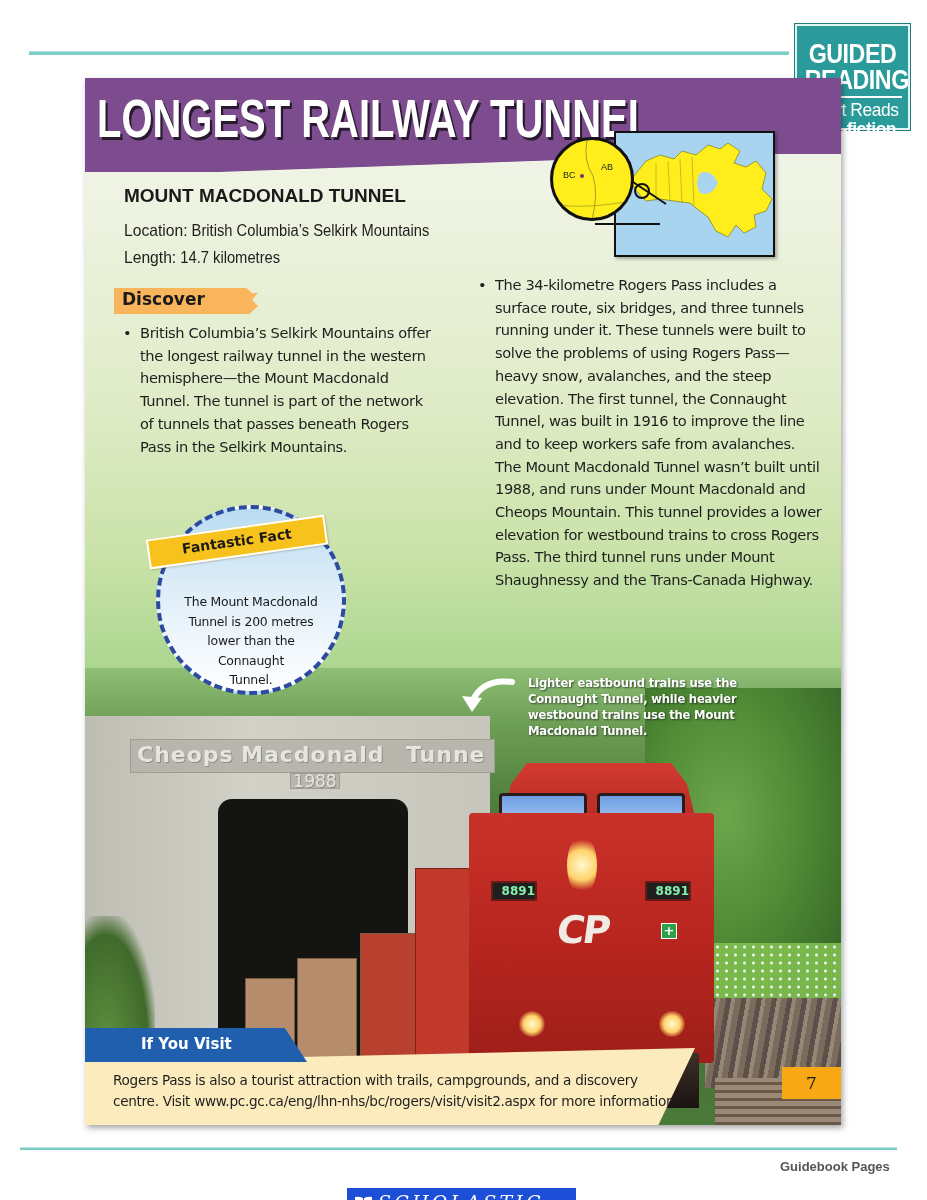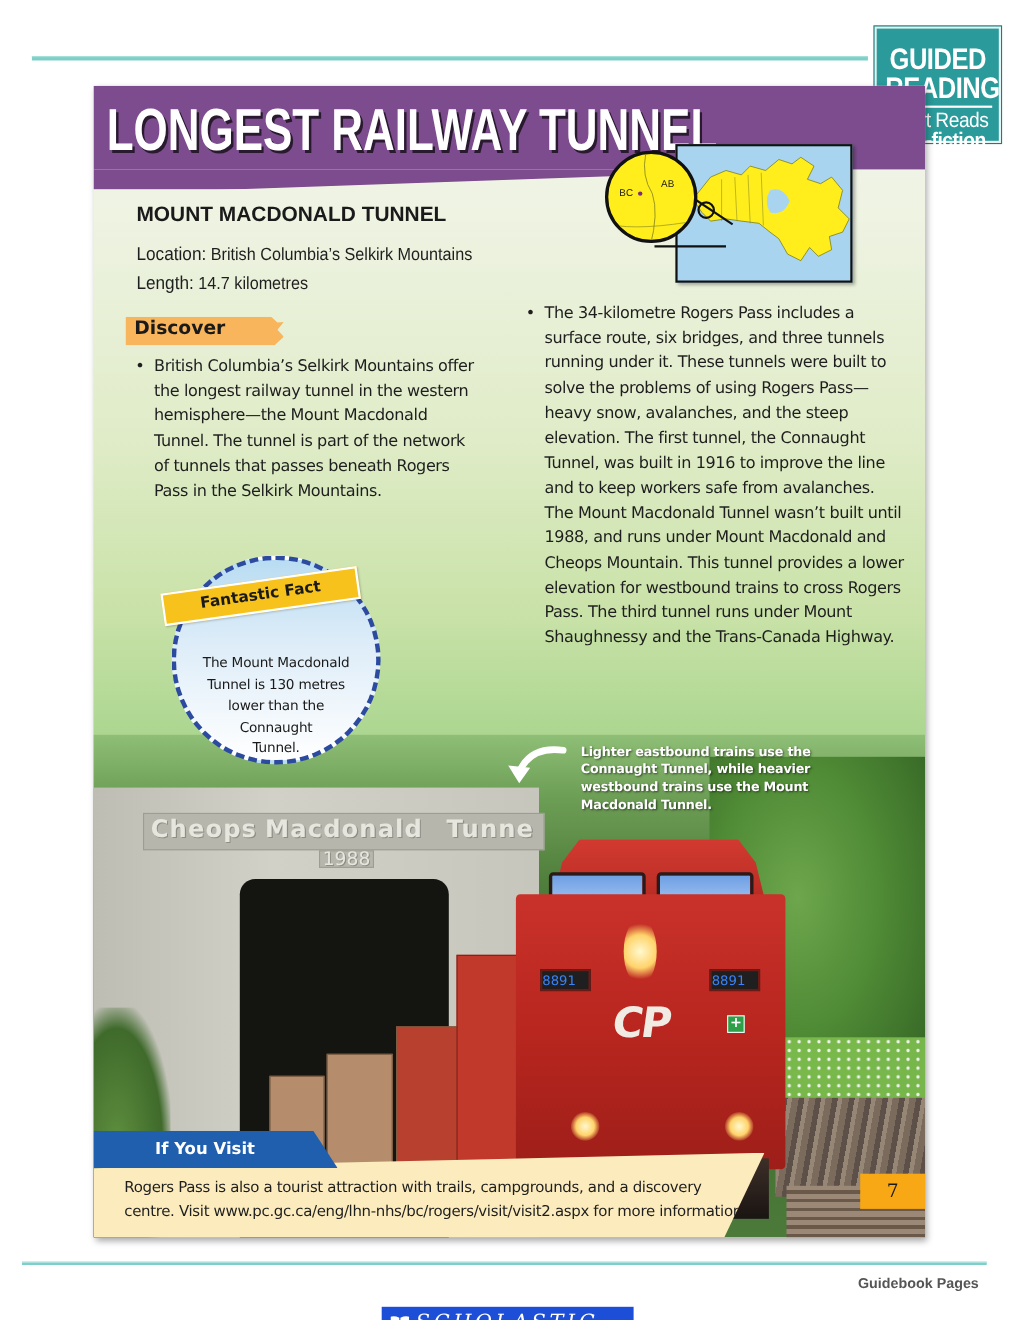--- a/index.html
+++ b/index.html
@@ -53,21 +53,21 @@
   .portal-year { position: absolute; left: 205px; top: 57px; width: 50px; height: 16px; background: #b6b6ac; border: 1px solid #9d9d93; font-family: "DejaVu Sans", sans-serif; font-size: 17px; line-height: 14px; text-align: center; color: #e6e6de; text-shadow: 1px 1px 0 #8e8e86; }
   .tunnel-mouth { position: absolute; left: 133px; top: 83px; width: 190px; height: 327px; background: #141410; border-radius: 14px 14px 0 0; }
   .graffiti { position: absolute; left: 10px; top: 340px; width: 110px; height: 60px; background: radial-gradient(ellipse at 30% 50%, #6f6f6a 0%, transparent 60%), radial-gradient(ellipse at 70% 40%, #8b8b86 0%, transparent 55%); opacity: 0.8; }
   .bush-left { position: absolute; left: 0; top: 200px; width: 70px; height: 210px; background: radial-gradient(ellipse at 30% 60%, #5e8f3e 0%, #3f6a2b 60%, transparent 75%); }
 
   .hopper { position: absolute; background: #b58d6c; border: 1px solid #7b5c43; }
   .train { position: absolute; left: 384px; top: 95px; width: 245px; height: 345px; }
   .loco-body { position: absolute; left: 0; top: 50px; width: 245px; height: 250px; background: linear-gradient(180deg, #c9322a 0%, #b8261f 50%, #9e1e19 100%); border-radius: 4px; }
   .loco-cab { position: absolute; left: 30px; top: 0; width: 200px; height: 70px; background: linear-gradient(180deg, #d23a30, #b02820); clip-path: polygon(6% 30%, 14% 0, 86% 0, 94% 30%, 100% 100%, 0 100%); }
   .win { position: absolute; top: 30px; width: 88px; height: 34px; background: linear-gradient(180deg, #6e9fe3, #a7c7f3); border: 3px solid #2a1a1a; border-radius: 4px; }
-  .num { position: absolute; width: 46px; height: 20px; background: #1f1f1f; border: 2px solid #6a1a14; color: #3b82f6; font-family: "DejaVu Sans", sans-serif; font-weight: normal; font-size: 12px; line-height: 16px; text-align: left; }
+  .num { position: absolute; width: 46px; height: 20px; background: #1f1f1f; border: 2px solid #6a1a14; color: #86efac; font-family: "DejaVu Sans", sans-serif; font-weight: bold; font-size: 12px; line-height: 16px; text-align: right; }
   .headlight { position: absolute; border-radius: 50%; background: radial-gradient(circle, #fff9d0 0%, #ffd36a 45%, rgba(255,180,60,0) 75%); }
   .cp-logo { position: absolute; left: 88px; top: 145px; font-family: "DejaVu Sans", sans-serif; font-weight: bold; font-size: 38px; color: #f0ece4; letter-spacing: -2px; transform: skewX(-8deg); }
   .cross { position: absolute; left: 192px; top: 160px; width: 16px; height: 16px; background: #2ea04a; border: 1px solid #fff; color: #fff; font-size: 13px; line-height: 13px; text-align: center; font-weight: bold; }
   .loco-base { position: absolute; left: 20px; top: 290px; width: 210px; height: 55px; background: linear-gradient(180deg, #3d2f28, #1a1412); }
 
   .fact-circle { position: absolute; left: 71px; top: 427px; width: 190px; height: 190px; border-radius: 50%; border: 4px dashed #2b4aa0; background: linear-gradient(180deg, #b9dcf2 0%, #dcecf8 40%, #ffffff 100%); }
   .fact-text { position: absolute; left: 0; top: 83px; width: 182px; text-align: center; font-family: "DejaVu Sans", sans-serif; font-size: 12.4px; line-height: 19.5px; color: #1a1a1a; letter-spacing: -0.2px; }
   .fact-tag { position: absolute; left: 62px; top: 449px; width: 180px; height: 30px; background: #f7c21b; border: 2px solid #fff; transform: rotate(-8deg); box-shadow: 1px 1px 2px rgba(0,0,0,0.2); }
   .fact-tag span { position: absolute; left: 0; width: 100%; top: 4px; text-align: center; font-family: "DejaVu Sans", sans-serif; font-weight: bold; font-size: 14px; color: #1a1a1a; }
 
@@ -185,21 +185,21 @@
       <div class="cross">+</div>
       <div class="headlight" style="left:50px;top:248px;width:26px;height:26px"></div>
       <div class="headlight" style="left:190px;top:248px;width:26px;height:26px"></div>
       <div class="loco-base"></div>
     </div>
   </div>
 
   <div class="fact-circle">
     <div class="fact-text">
       <div>The Mount Macdonald</div>
-      <div>Tunnel is 130 metres</div>
+      <div>Tunnel is 200 metres</div>
       <div>lower than the</div>
       <div>Connaught</div>
       <div>Tunnel.</div>
     </div>
   </div>
   <div class="fact-tag">
     <span>Fantastic Fact</span>
   </div>
 
   <svg class="arrow" viewBox="0 0 60 40">

